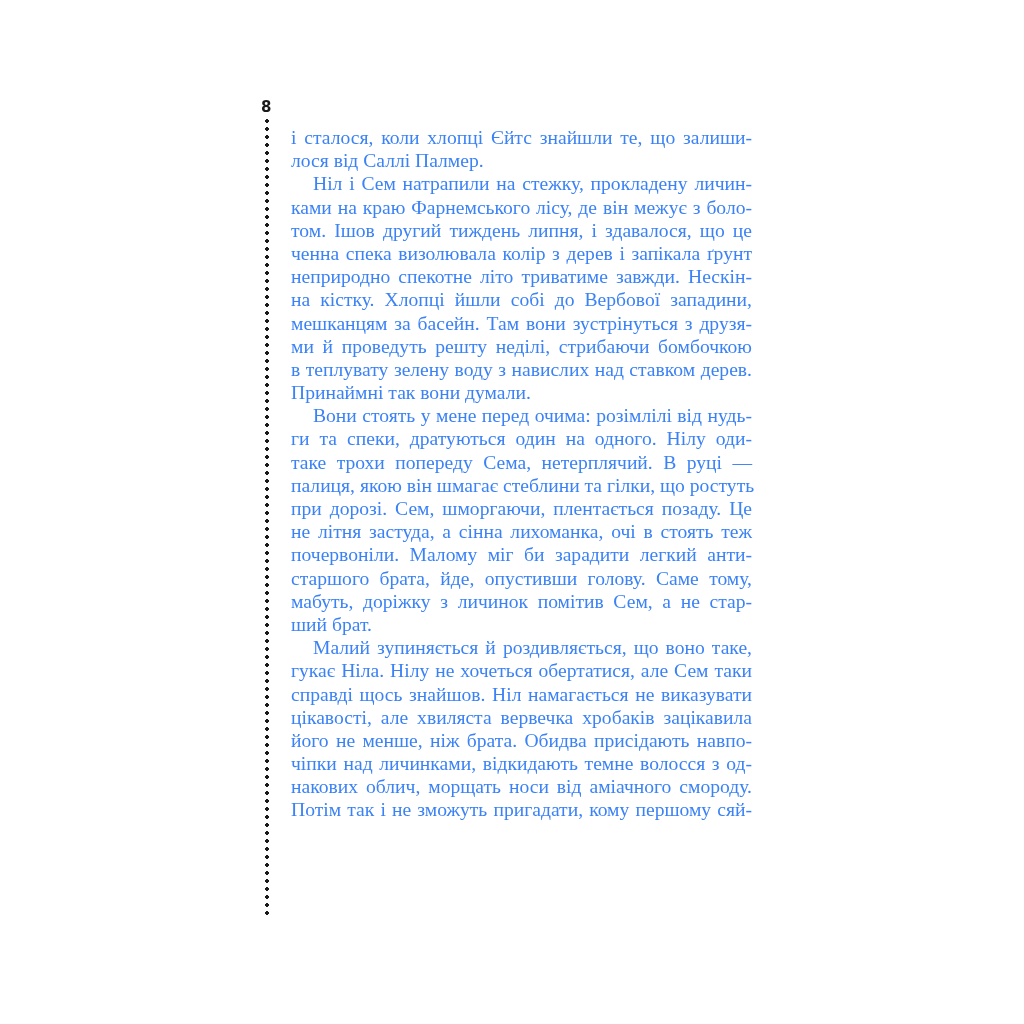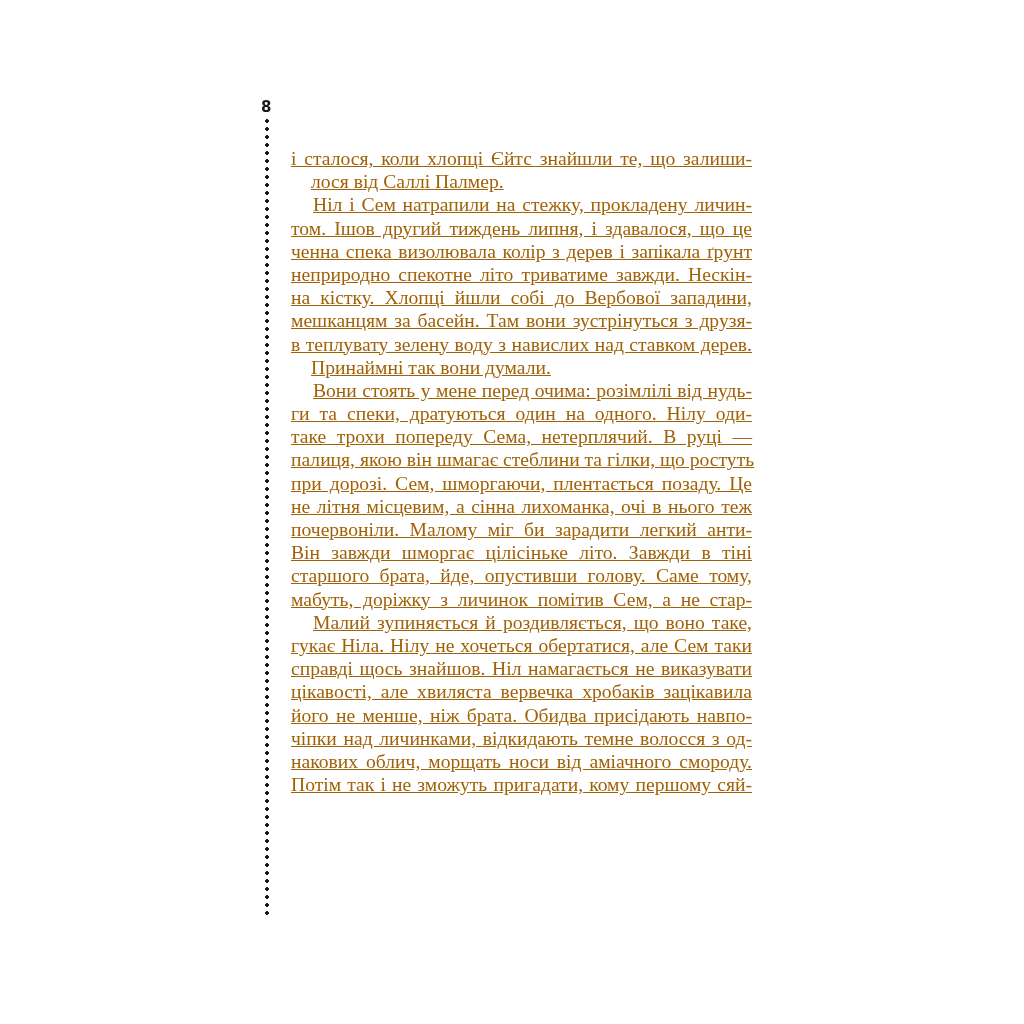--- a/index.html
+++ b/index.html
@@ -8,58 +8,60 @@
     position: absolute; left: 261px; top: 98px;
     font-family: "DejaVu Sans", sans-serif; font-weight: bold;
     font-size: 15px; color: #1a1a1a; line-height: 18px;
   }
   .dots {
     position: absolute; left: 265px; top: 117px; width: 4px; height: 802px;
     background-image: radial-gradient(circle, #1a1a1a 1.6px, transparent 1.9px);
     background-size: 4px 8px; background-repeat: repeat-y;
   }
   .text-block {
-    position: absolute; left: 291px; top: 147px; width: 461px;
+    position: absolute; left: 291px; top: 126px; width: 461px;
     font-family: "Liberation Serif", serif; font-size: 19.6px;
-    line-height: 23.2px; color: #a16207; text-decoration: underline;
+    line-height: 23.2px; color: #3b82f6;
   }
   .line {
     display: block; white-space: nowrap; text-align: justify;
     text-align-last: justify; height: 23.2px;
   }
-  .line.last { text-align-last: left; margin-left: 20px; }
+  .line.last { text-align-last: left; }
   .line.indent { padding-left: 22px; }
 </style>
 </head>
 <body>
 
 <div>
   <div class="page-number">8</div>
   <div class="dots"></div>
   <div class="text-block" id="text-block">
       <span class="line">і сталося, коли хлопці Єйтс знайшли те, що залиши-</span>
       <span class="line last">лося від Саллі Палмер.</span>
       <span class="line indent">Ніл і Сем натрапили на стежку, прокладену личин-</span>
+      <span class="line">ками на краю Фарнемського лісу, де він межує з боло-</span>
       <span class="line">том. Ішов другий тиждень липня, і здавалося, що це</span>
       <span class="line">ченна спека визолювала колір з дерев і запікала ґрунт</span>
       <span class="line">неприродно спекотне літо триватиме завжди. Нескін-</span>
       <span class="line">на кістку. Хлопці йшли собі до Вербової западини,</span>
       <span class="line">мешканцям за басейн. Там вони зустрінуться з друзя-</span>
+      <span class="line">ми й проведуть решту неділі, стрибаючи бомбочкою</span>
       <span class="line">в теплувату зелену воду з навислих над ставком дерев.</span>
       <span class="line last">Принаймні так вони думали.</span>
       <span class="line indent">Вони стоять у мене перед очима: розімлілі від нудь-</span>
       <span class="line">ги та спеки, дратуються один на одного. Нілу оди-</span>
       <span class="line">таке трохи попереду Сема, нетерплячий. В руці —</span>
       <span class="line">палиця, якою він шмагає стеблини та гілки, що ростуть</span>
       <span class="line">при дорозі. Сем, шморгаючи, плентається позаду. Це</span>
-      <span class="line">не літня місцевим, а сінна лихоманка, очі в нього теж</span>
+      <span class="line">не літня застуда, а сінна лихоманка, очі в стоять теж</span>
       <span class="line">почервоніли. Малому міг би зарадити легкий анти-</span>
-      <span class="line">Він завжди шморгає цілісіньке літо. Завжди в тіні</span>
       <span class="line">старшого брата, йде, опустивши голову. Саме тому,</span>
       <span class="line">мабуть, доріжку з личинок помітив Сем, а не стар-</span>
+      <span class="line last">ший брат.</span>
       <span class="line indent">Малий зупиняється й роздивляється, що воно таке,</span>
       <span class="line">гукає Ніла. Нілу не хочеться обертатися, але Сем таки</span>
       <span class="line">справді щось знайшов. Ніл намагається не виказувати</span>
       <span class="line">цікавості, але хвиляста вервечка хробаків зацікавила</span>
       <span class="line">його не менше, ніж брата. Обидва присідають навпо-</span>
       <span class="line">чіпки над личинками, відкидають темне волосся з од-</span>
       <span class="line">накових облич, морщать носи від аміачного смороду.</span>
       <span class="line">Потім так і не зможуть пригадати, кому першому сяй-</span>
     </div>
 </div>

